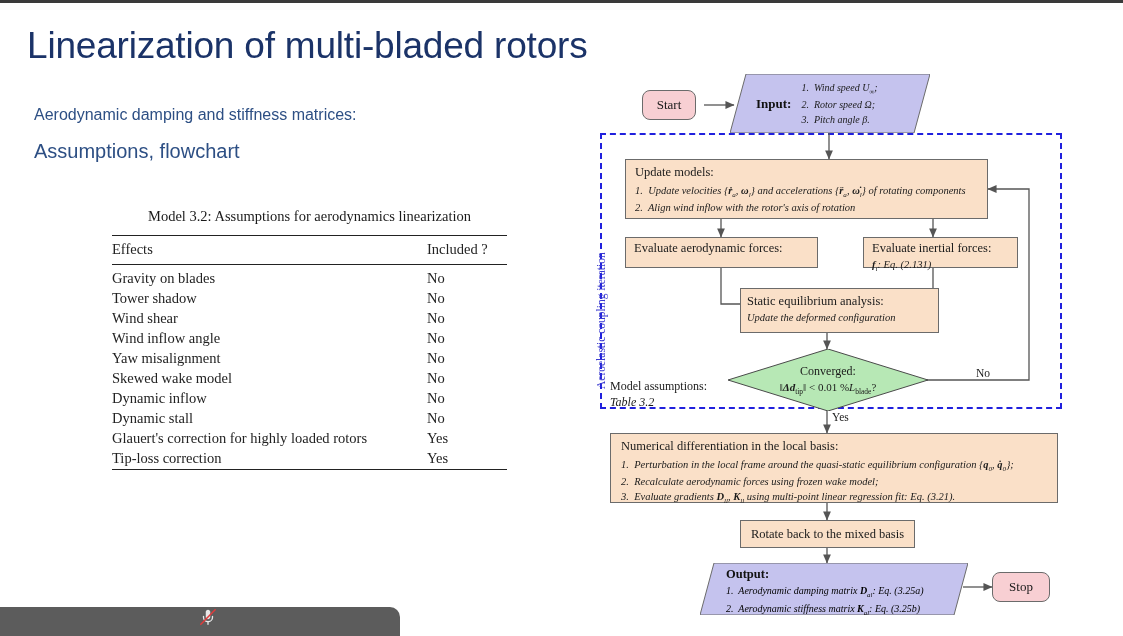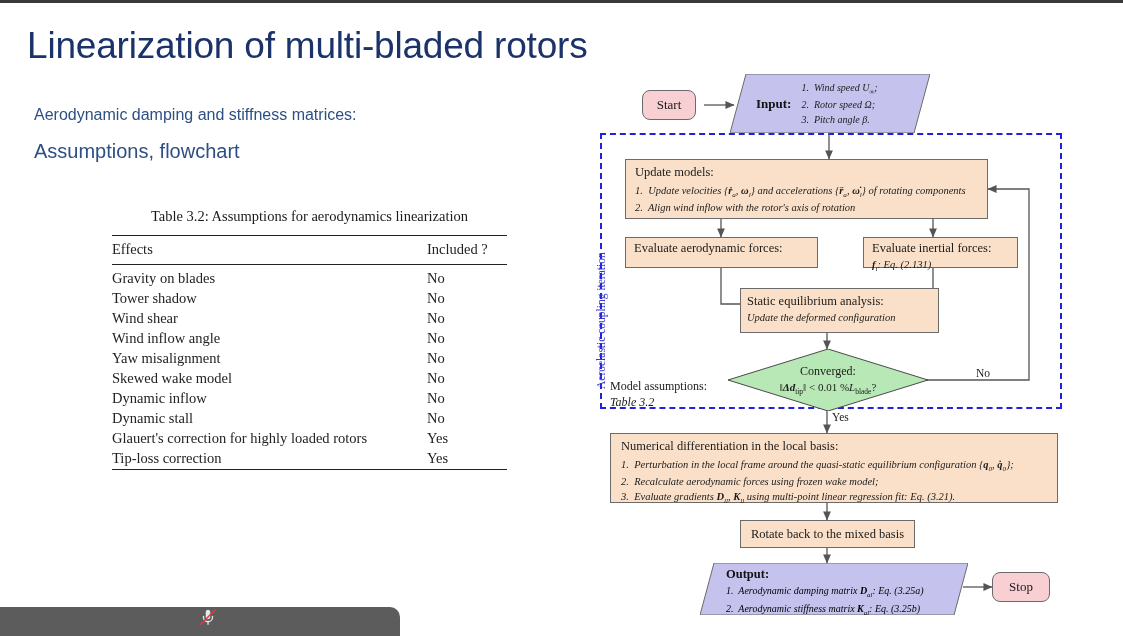--- a/index.html
+++ b/index.html
@@ -123,21 +123,21 @@
 </head>
 <body>
 
 <div id="slide">
 
   <div id="title">Linearization of multi-bladed rotors</div>
   <div id="sub1">Aerodynamic damping and stiffness matrices:</div>
   <div id="sub2">Assumptions, flowchart</div>
 
   <div id="table-block">
-    <div id="table-caption">Table 3.2: Assumptions for aerodynamics linearization</div>
+    <div id="table-caption">Model 3.2: Assumptions for aerodynamics linearization</div>
     <table class="tbl">
       <thead>
         <tr id="tbl-head-row">
           <th class="rule-top">Effects</th>
           <th class="inc rule-top">Included ?</th>
         </tr>
       </thead>
       <tbody id="tbl-body">
           <tr>
             <td class="rule-mid">Gravity on blades</td>

